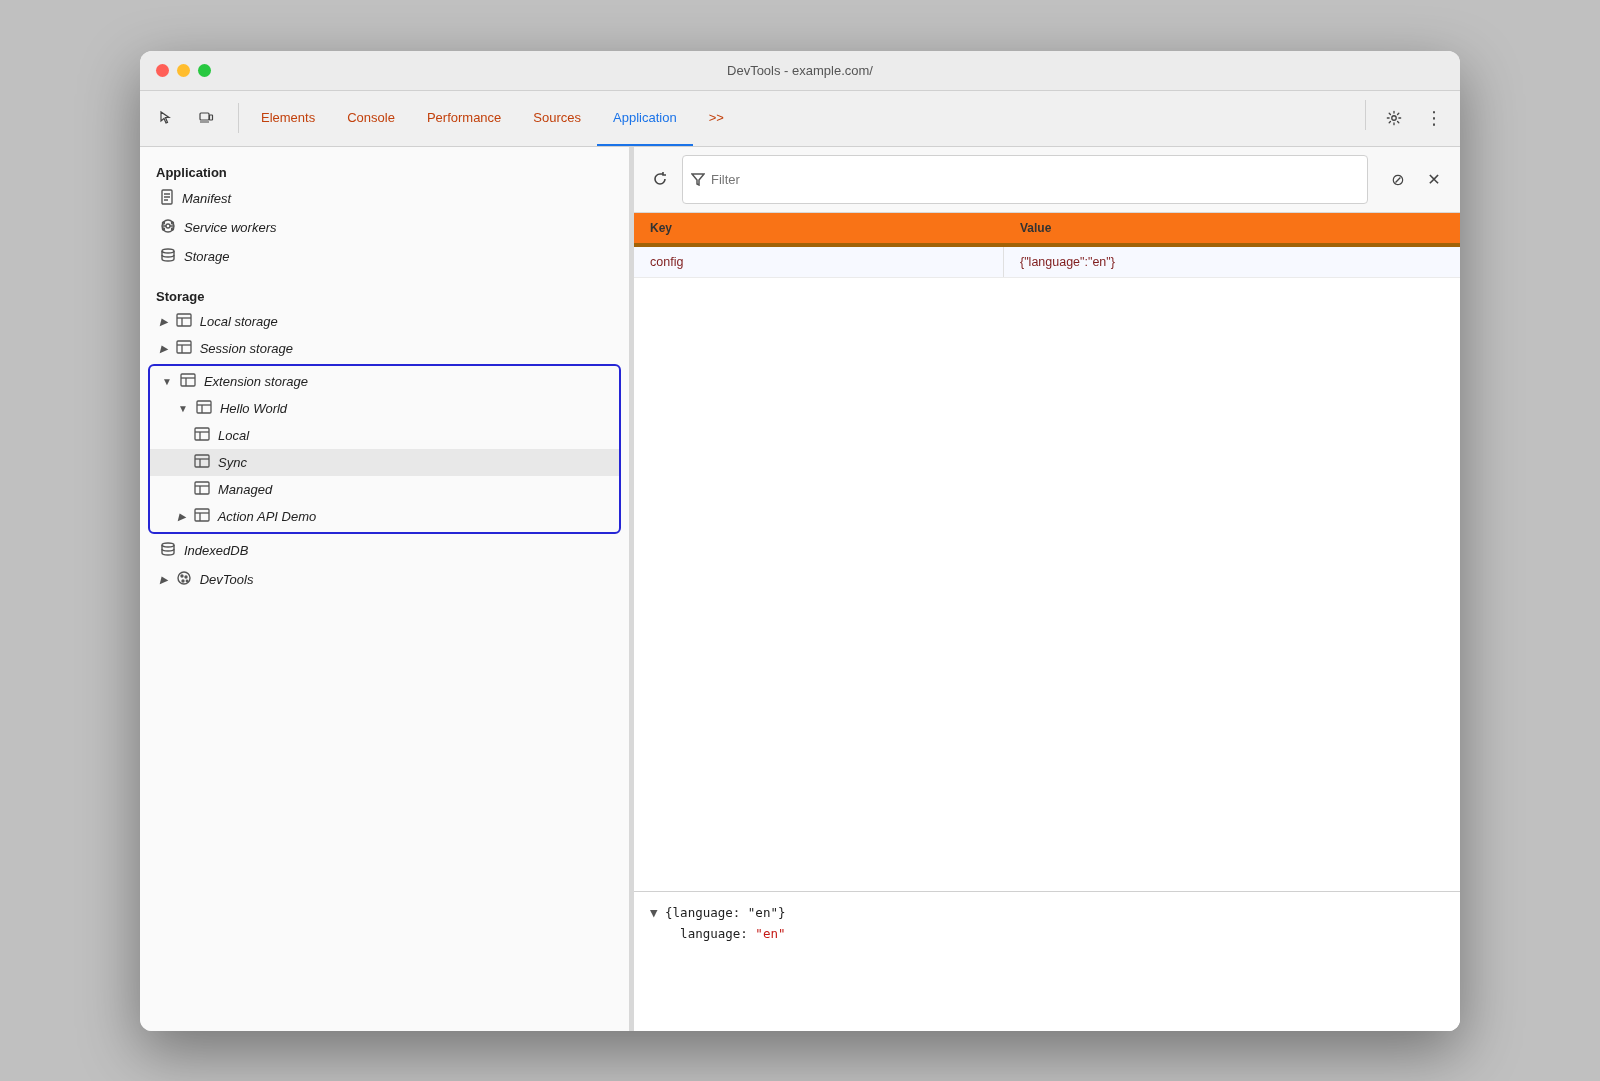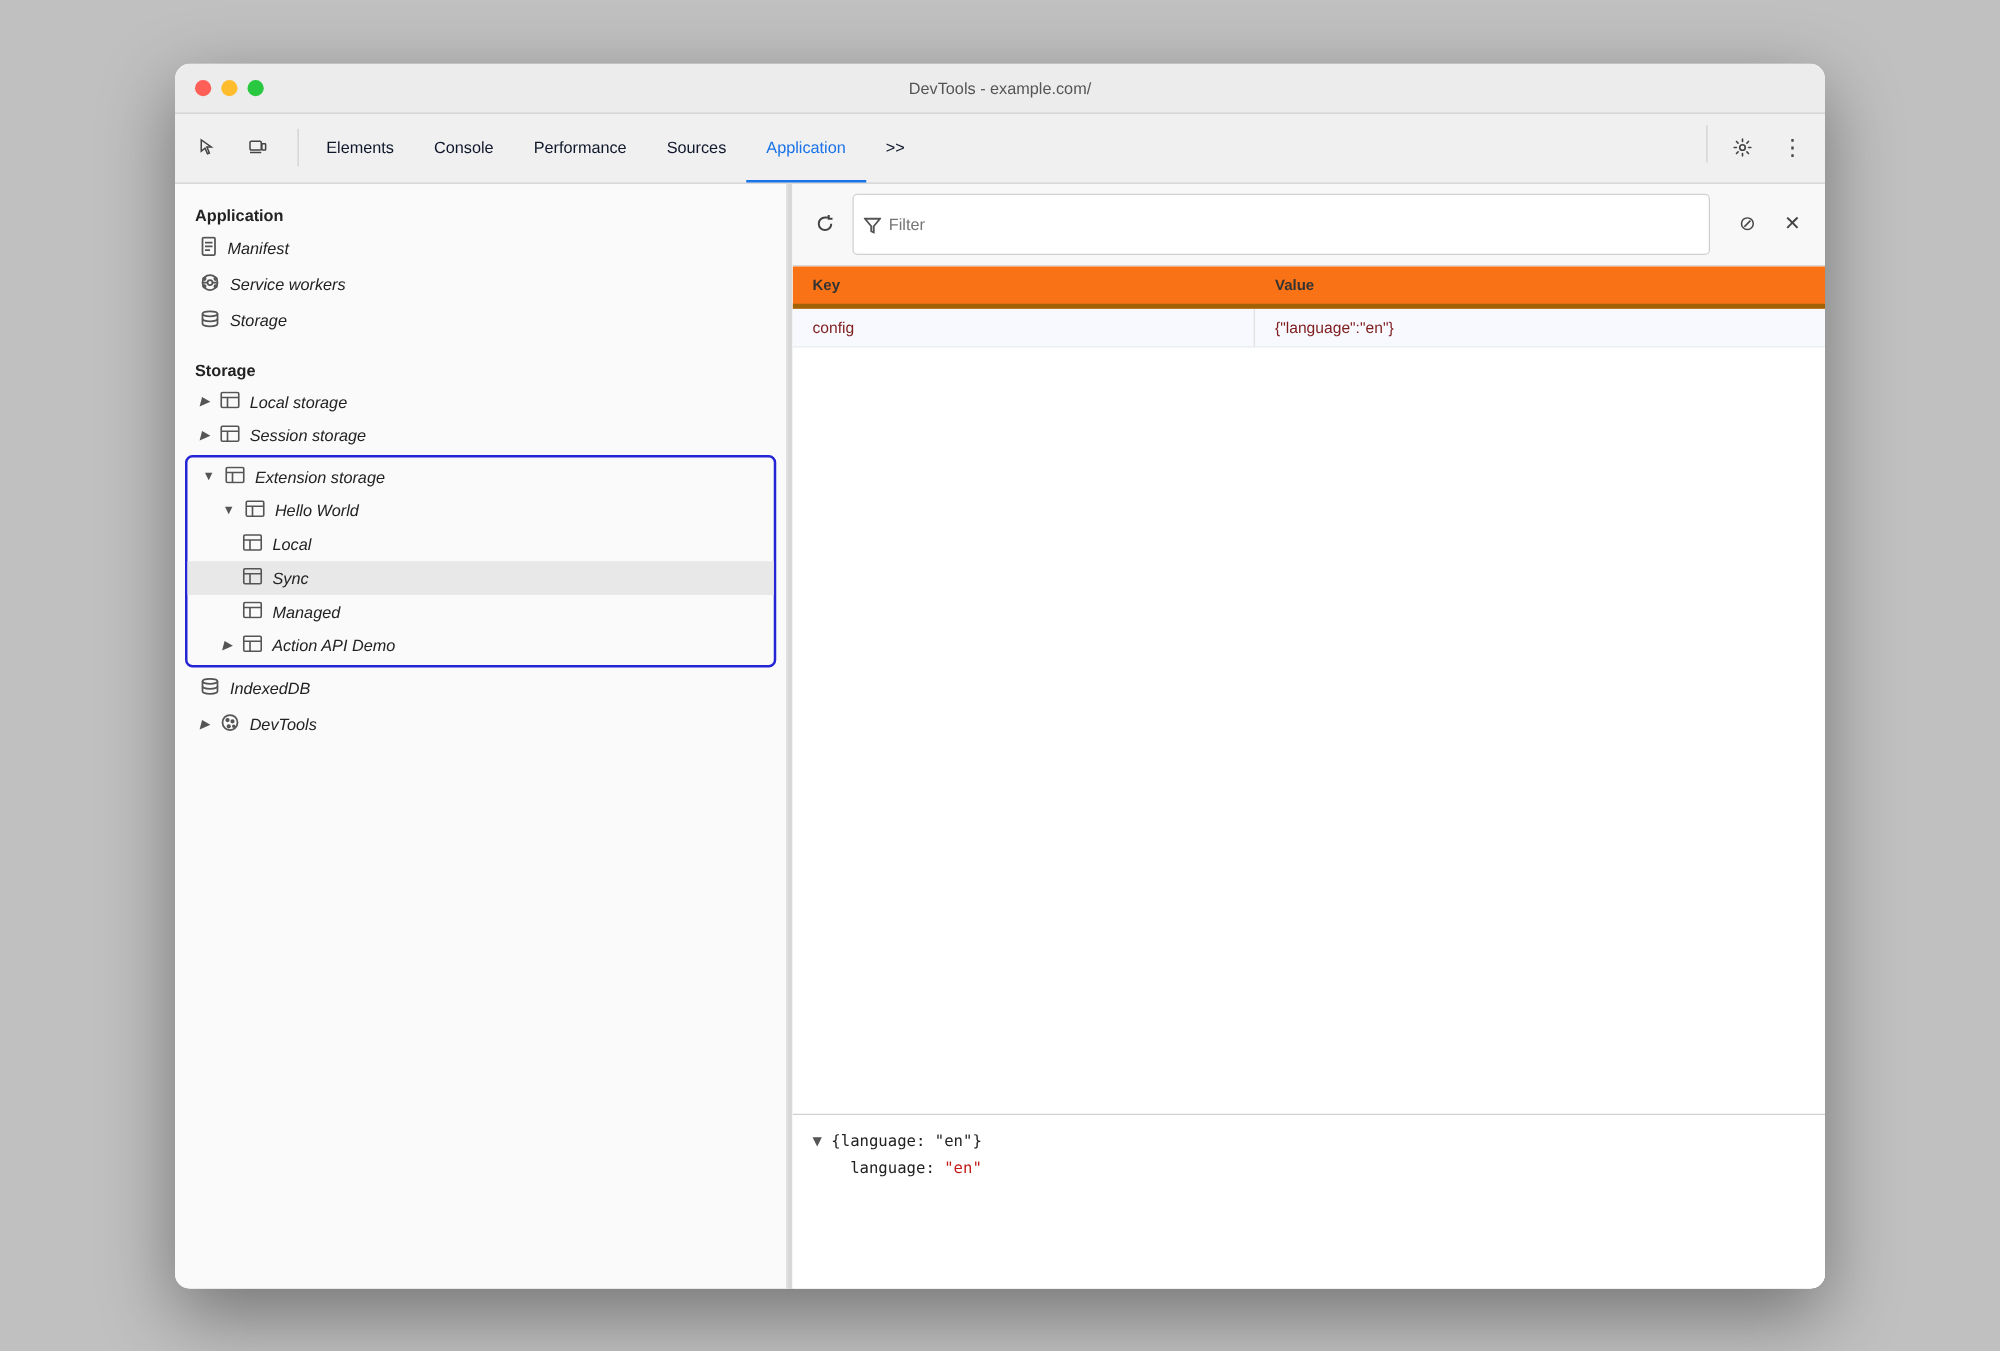--- a/index.html
+++ b/index.html
@@ -80,21 +80,21 @@
       height: 30px;
       background: #d0d0d0;
       margin: 0 6px;
     }
     .tab {
       padding: 0 16px;
       height: 56px;
       display: flex;
       align-items: center;
       font-size: 13px;
-      color: #0f172a;
+      color: #c2410c;
       cursor: pointer;
       border-bottom: 2px solid transparent;
       white-space: nowrap;
     }
     .tab.active {
       color: #1a73e8;
       border-bottom: 2px solid #1a73e8;
     }
     .toolbar-right {
       margin-left: auto;
@@ -184,21 +184,21 @@
       cursor: pointer;
       border: none;
       background: transparent;
       font-size: 16px;
       color: #444;
       border-radius: 4px;
     }
     .filter-input-wrap {
       flex: 1;
       display: flex;
-      align-items: flex-end;
+      align-items: flex-start;
       border: 1px solid #d0d0d0;
       border-radius: 4px;
       background: #fff;
       padding: 16px 8px;
       gap: 6px;
     }
     .filter-input-wrap input {
       border: none;
       outline: none;
       font-size: 13px;

